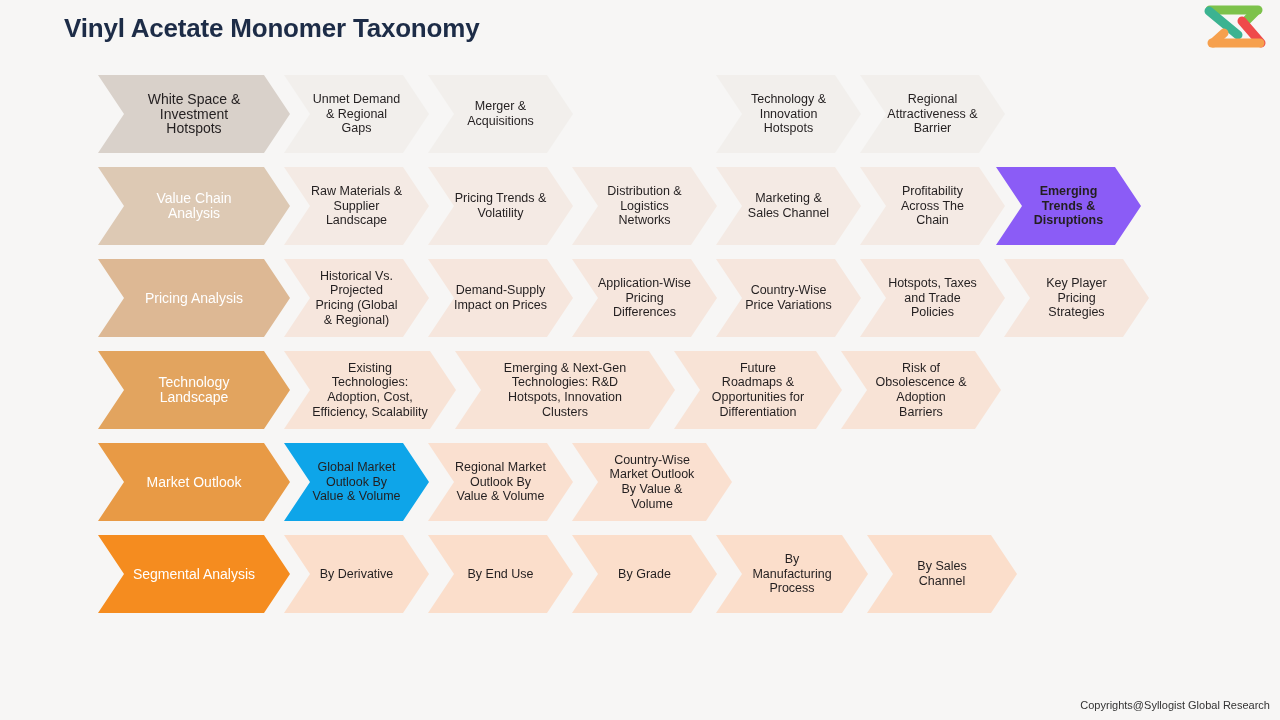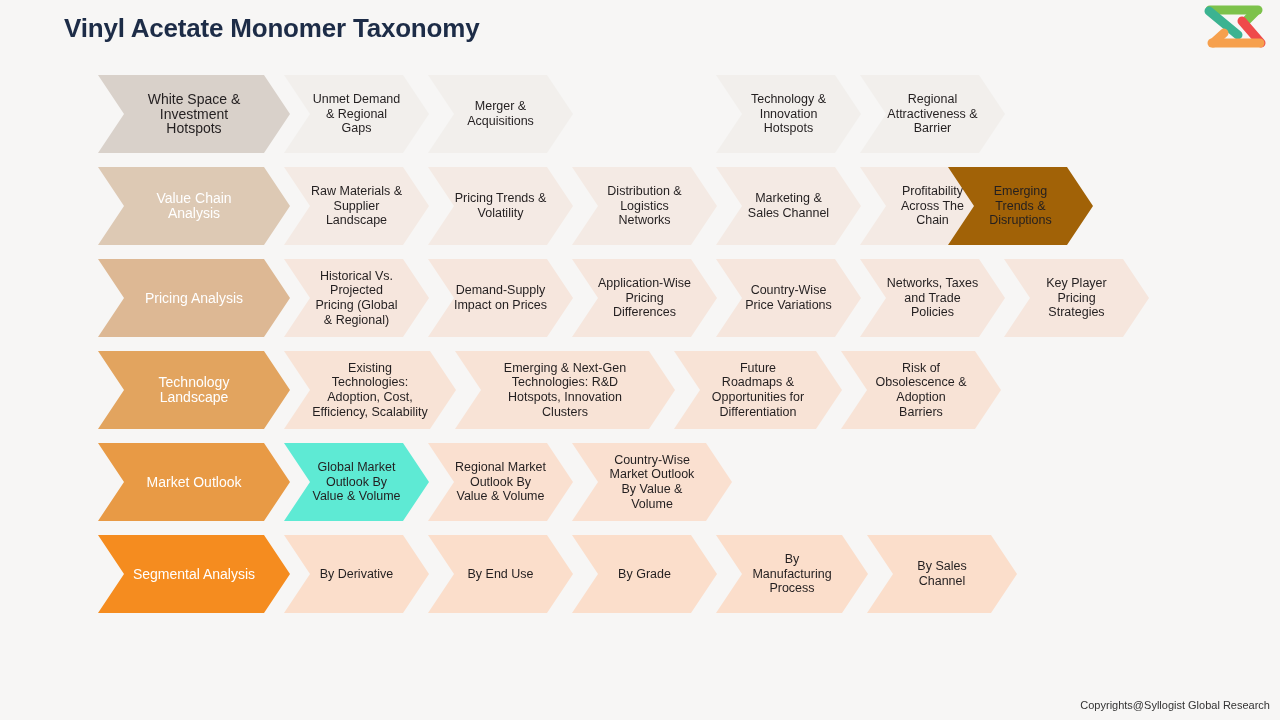--- a/index.html
+++ b/index.html
@@ -133,21 +133,21 @@
         </div>
         <div class="chev" style="left: 716px; width: 145px; background: rgb(244, 234, 228);">
           <span class="lbl">Marketing &amp;
 Sales Channel</span>
         </div>
         <div class="chev" style="left: 860px; width: 145px; background: rgb(244, 234, 228);">
           <span class="lbl">Profitability
 Across The
 Chain</span>
         </div>
-        <div class="chev" style="left: 948px; width: 145px; background: #a16207;">
+        <div class="chev" style="left: 996px; width: 145px; background: #8b5cf6; font-weight: bold;">
           <span class="lbl">Emerging
 Trends &amp;
 Disruptions</span>
         </div>
       </div>
       <div class="row">
         <div class="chev head r3 white" style="left: 98px; width: 192px; background: rgb(221, 184, 148);">
           <span class="lbl">Pricing Analysis</span>
         </div>
         <div class="chev" style="left: 284px; width: 145px; background: rgb(246, 230, 221);">
@@ -163,21 +163,21 @@
         <div class="chev" style="left: 572px; width: 145px; background: rgb(246, 230, 221);">
           <span class="lbl">Application-Wise
 Pricing
 Differences</span>
         </div>
         <div class="chev" style="left: 716px; width: 145px; background: rgb(246, 230, 221);">
           <span class="lbl">Country-Wise
 Price Variations</span>
         </div>
         <div class="chev" style="left: 860px; width: 145px; background: rgb(246, 230, 221);">
-          <span class="lbl">Networks, Taxes
+          <span class="lbl">Hotspots, Taxes
 and Trade
 Policies</span>
         </div>
         <div class="chev" style="left: 1004px; width: 145px; background: rgb(246, 230, 221);">
           <span class="lbl">Key Player
 Pricing
 Strategies</span>
         </div>
       </div>
       <div class="row">
@@ -207,21 +207,21 @@
           <span class="lbl">Risk of
 Obsolescence &amp;
 Adoption
 Barriers</span>
         </div>
       </div>
       <div class="row">
         <div class="chev head r5 white" style="left: 98px; width: 192px; background: rgb(232, 154, 69);">
           <span class="lbl">Market Outlook</span>
         </div>
-        <div class="chev" style="left: 284px; width: 145px; background: #5eead4;">
+        <div class="chev" style="left: 284px; width: 145px; background: #0ea5e9;">
           <span class="lbl">Global Market
 Outlook By
 Value &amp; Volume</span>
         </div>
         <div class="chev" style="left: 428px; width: 145px; background: rgb(250, 224, 208);">
           <span class="lbl">Regional Market
 Outlook By
 Value &amp; Volume</span>
         </div>
         <div class="chev" style="left: 572px; width: 160px; background: rgb(250, 224, 208);">

